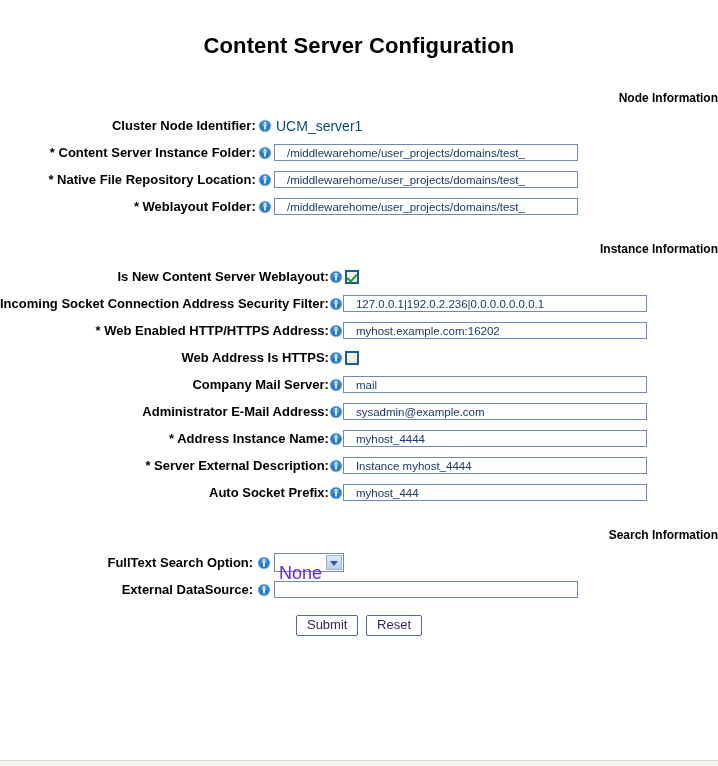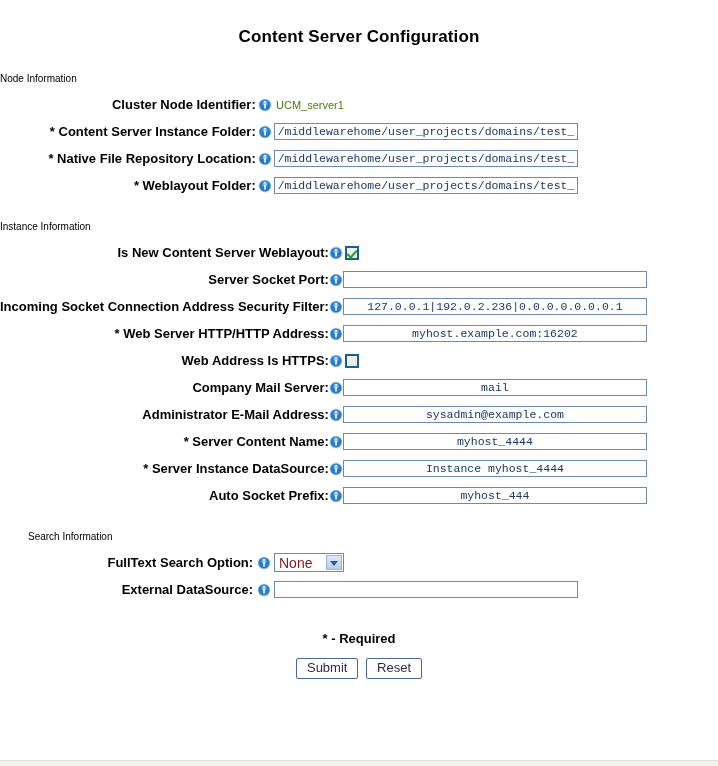--- a/index.html
+++ b/index.html
@@ -28,33 +28,33 @@
     left: 0;
     top: 760px;
     width: 718px;
     height: 6px;
     background: #f2f1ec;
     border-top: 1px solid #dcdbd4;
     box-sizing: border-box;
   }
 
   h1.page-title {
-    margin: 0;
+    margin: 6px;
     padding: 27px 0 0 0;
     text-align: center;
-    font-size: 17px;
+    font-size: 22px;
     font-weight: bold;
     letter-spacing: 0.1px;
     color: #000000;
   }
 
   .section-head {
-    text-align: left;
-    font-weight: normal;
-    font-size: 10px;
+    text-align: right;
+    font-weight: bold;
+    font-size: 12px;
     color: #000000;
   }
   .section-head.node { padding-top: 26px; padding-bottom: 7px; }
   .section-head.instance { padding-top: 22px; padding-bottom: 7px; }
   .section-head.search { padding-top: 22px; padding-bottom: 7px; margin-left: 28px; }
 
   table.form {
     border-collapse: collapse;
     width: 578px;
   }
@@ -90,33 +90,32 @@
     vertical-align: middle;
     line-height: 0;
   }
 
   input.text {
     width: 300px;
     height: 17px;
     box-sizing: border-box;
     border: 1px solid #6f8ab0;
     background: #ffffff;
-    font-family: Liberation Mono, monospace;
+    font-family: Liberation Sans, sans-serif;
     font-size: 11.5px;
     color: #1a3a66;
-    padding: 0 2px;
+    padding: 0 12px;
     outline: none;
-    text-align: center;
   }
   input.text.wide { width: 304px; }
 
   .static-val {
     font-family: "Liberation Sans", sans-serif;
-    font-size: 11px;
-    color: #4d7c0f;
+    font-size: 14px;
+    color: #0c4a6e;
     padding-left: 2px;
   }
 
   .checkbox {
     display: inline-block;
     width: 14px;
     height: 14px;
     box-sizing: border-box;
     border: 2px solid #1d5c8e;
     background: linear-gradient(135deg, #f4f4f0 0%, #e6e6e0 100%);
@@ -144,23 +143,23 @@
     box-sizing: border-box;
     border: 1px solid #6f8ab0;
     background: #ffffff;
     position: relative;
     vertical-align: middle;
     cursor: pointer;
   }
   .select-box .sel-text {
     position: absolute;
     left: 4px;
-    top: 1px;
-    font-size: 14px;
-    color: #7f1d1d;
+    top: 9px;
+    font-size: 18px;
+    color: #6d28d9;
     font-family: "Liberation Sans", sans-serif;
   }
   .select-box .sel-arrow {
     position: absolute;
     right: 1px;
     top: 1px;
     width: 16px;
     height: 15px;
     background: linear-gradient(180deg, #dfe9f7 0%, #b9cde8 100%);
     border: 1px solid #9db4d4;
@@ -302,58 +301,41 @@
             <rect x="6.2" y="5.5" width="1.6" height="5" fill="#ffffff"></rect>
             <rect x="6.2" y="3.1" width="1.6" height="1.6" fill="#ffffff"></rect>
           </svg>
         </span>
       </td>
       <td class="field">
         <span class="checkbox checked"></span>
       </td>
     </tr>
 
-    <tr>
-      <td class="label">Server Socket Port:</td>
-      <td class="icon-cell">
-        <span class="info-icon">
-          <svg width="14" height="14" viewBox="0 0 14 14" xmlns="http://www.w3.org/2000/svg">
-            <circle cx="7" cy="7" r="6.5" fill="#b9d7f0"></circle>
-            <circle cx="7" cy="7" r="5.6" fill="#2e7bc4"></circle>
-            <circle cx="7" cy="5" r="2.6" fill="#6cb0e6"></circle>
-            <rect x="6.2" y="5.5" width="1.6" height="5" fill="#ffffff"></rect>
-            <rect x="6.2" y="3.1" width="1.6" height="1.6" fill="#ffffff"></rect>
-          </svg>
-        </span>
-      </td>
-      <td class="field">
-        <input class="text wide" type="text" value="" style="">
-      </td>
-    </tr>
 
     <tr>
       <td class="label">Incoming Socket Connection Address Security Filter:</td>
       <td class="icon-cell">
         <span class="info-icon">
           <svg width="14" height="14" viewBox="0 0 14 14" xmlns="http://www.w3.org/2000/svg">
             <circle cx="7" cy="7" r="6.5" fill="#b9d7f0"></circle>
             <circle cx="7" cy="7" r="5.6" fill="#2e7bc4"></circle>
             <circle cx="7" cy="5" r="2.6" fill="#6cb0e6"></circle>
             <rect x="6.2" y="5.5" width="1.6" height="5" fill="#ffffff"></rect>
             <rect x="6.2" y="3.1" width="1.6" height="1.6" fill="#ffffff"></rect>
           </svg>
         </span>
       </td>
       <td class="field">
         <input class="text wide" type="text" value="127.0.0.1|192.0.2.236|0.0.0.0.0.0.0.1" style="">
       </td>
     </tr>
 
     <tr>
-      <td class="label">* Web Server HTTP/HTTP Address:</td>
+      <td class="label">* Web Enabled HTTP/HTTPS Address:</td>
       <td class="icon-cell">
         <span class="info-icon">
           <svg width="14" height="14" viewBox="0 0 14 14" xmlns="http://www.w3.org/2000/svg">
             <circle cx="7" cy="7" r="6.5" fill="#b9d7f0"></circle>
             <circle cx="7" cy="7" r="5.6" fill="#2e7bc4"></circle>
             <circle cx="7" cy="5" r="2.6" fill="#6cb0e6"></circle>
             <rect x="6.2" y="5.5" width="1.6" height="5" fill="#ffffff"></rect>
             <rect x="6.2" y="3.1" width="1.6" height="1.6" fill="#ffffff"></rect>
           </svg>
         </span>
@@ -411,40 +393,40 @@
             <rect x="6.2" y="3.1" width="1.6" height="1.6" fill="#ffffff"></rect>
           </svg>
         </span>
       </td>
       <td class="field">
         <input class="text wide" type="text" value="sysadmin@example.com" style="">
       </td>
     </tr>
 
     <tr>
-      <td class="label">* Server Content Name:</td>
+      <td class="label">* Address Instance Name:</td>
       <td class="icon-cell">
         <span class="info-icon">
           <svg width="14" height="14" viewBox="0 0 14 14" xmlns="http://www.w3.org/2000/svg">
             <circle cx="7" cy="7" r="6.5" fill="#b9d7f0"></circle>
             <circle cx="7" cy="7" r="5.6" fill="#2e7bc4"></circle>
             <circle cx="7" cy="5" r="2.6" fill="#6cb0e6"></circle>
             <rect x="6.2" y="5.5" width="1.6" height="5" fill="#ffffff"></rect>
             <rect x="6.2" y="3.1" width="1.6" height="1.6" fill="#ffffff"></rect>
           </svg>
         </span>
       </td>
       <td class="field">
         <input class="text wide" type="text" value="myhost_4444" style="">
       </td>
     </tr>
 
 
     <tr>
-      <td class="label">* Server Instance DataSource:</td>
+      <td class="label">* Server External Description:</td>
       <td class="icon-cell">
         <span class="info-icon">
           <svg width="14" height="14" viewBox="0 0 14 14" xmlns="http://www.w3.org/2000/svg">
             <circle cx="7" cy="7" r="6.5" fill="#b9d7f0"></circle>
             <circle cx="7" cy="7" r="5.6" fill="#2e7bc4"></circle>
             <circle cx="7" cy="5" r="2.6" fill="#6cb0e6"></circle>
             <rect x="6.2" y="5.5" width="1.6" height="5" fill="#ffffff"></rect>
             <rect x="6.2" y="3.1" width="1.6" height="1.6" fill="#ffffff"></rect>
           </svg>
         </span>
@@ -513,21 +495,20 @@
           </svg>
         </span>
       </td>
       <td class="field">
         <input class="text wide" type="text" value="" style="">
       </td>
     </tr>
   </tbody>
     </table>
 
-  <div class="required-note">* - Required</div>
 
   <div class="buttons">
     <button class="btn">Submit</button>
     <button class="btn">Reset</button>
   </div>
 
 </div>
 
 <div class="bottom-band"></div>
 

